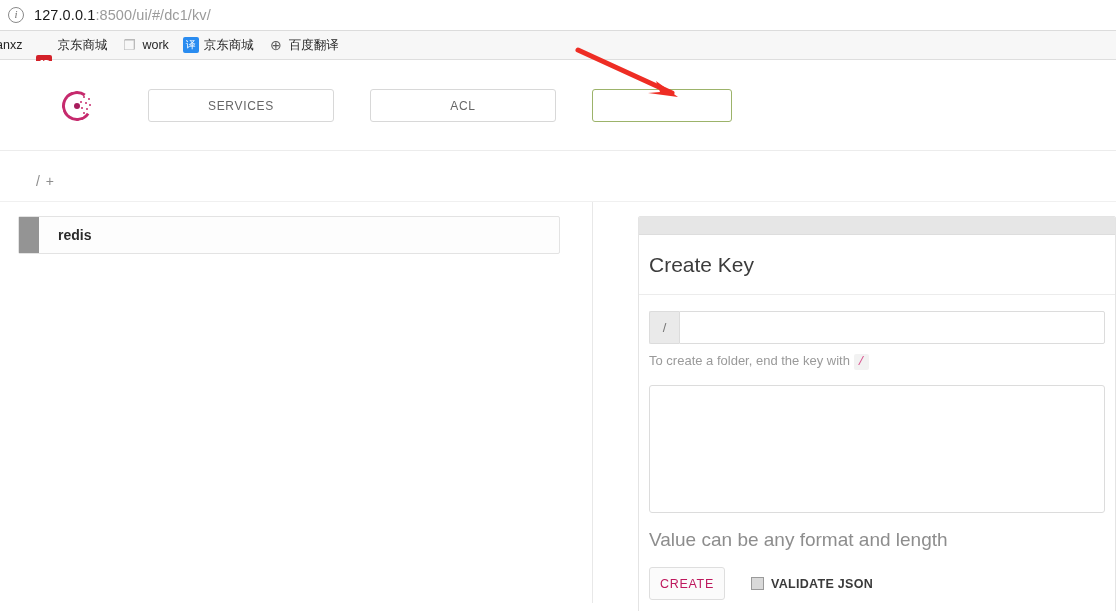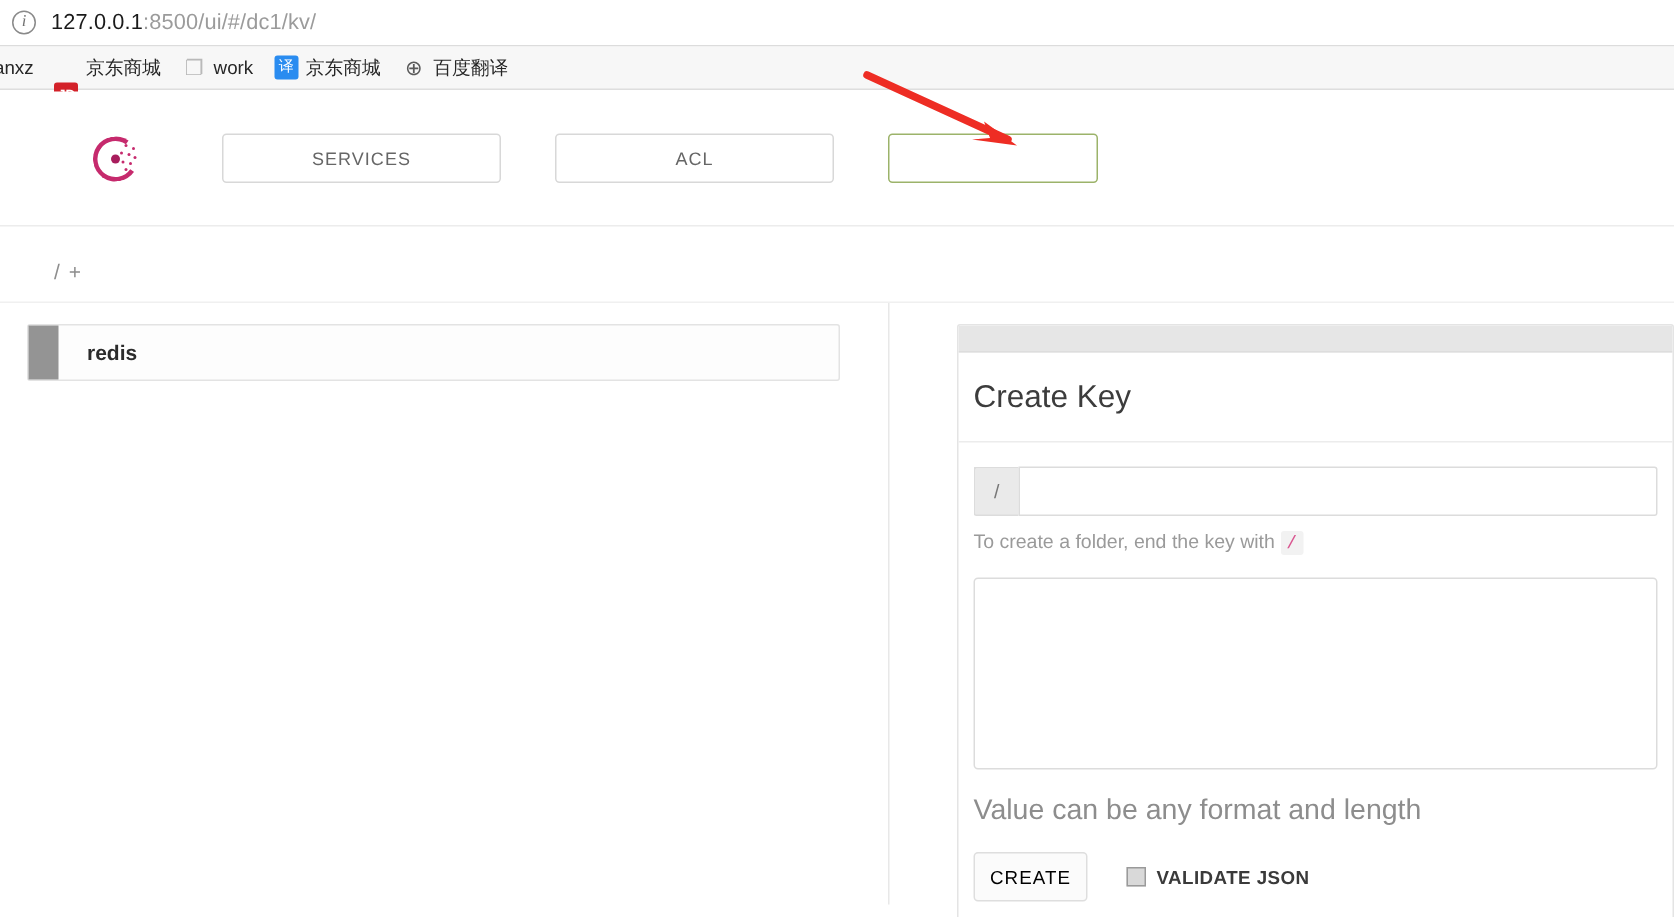--- a/index.html
+++ b/index.html
@@ -328,21 +328,21 @@
     display: flex;
     align-items: center;
     margin-top: 16px;
     gap: 26px;
   }
   .btn-create {
     width: 76px; height: 33px;
     border: 1px solid #dedede;
     border-radius: 3px;
     background: #fbfbfb;
-    color: #000000;
+    color: #be185d;
     font-size: 12.5px;
     letter-spacing: 0.7px;
     cursor: pointer;
     font-family: "Liberation Sans", sans-serif;
   }
   .check-wrap {
     display: flex;
     align-items: flex-start;
     gap: 7px;
     cursor: pointer;

